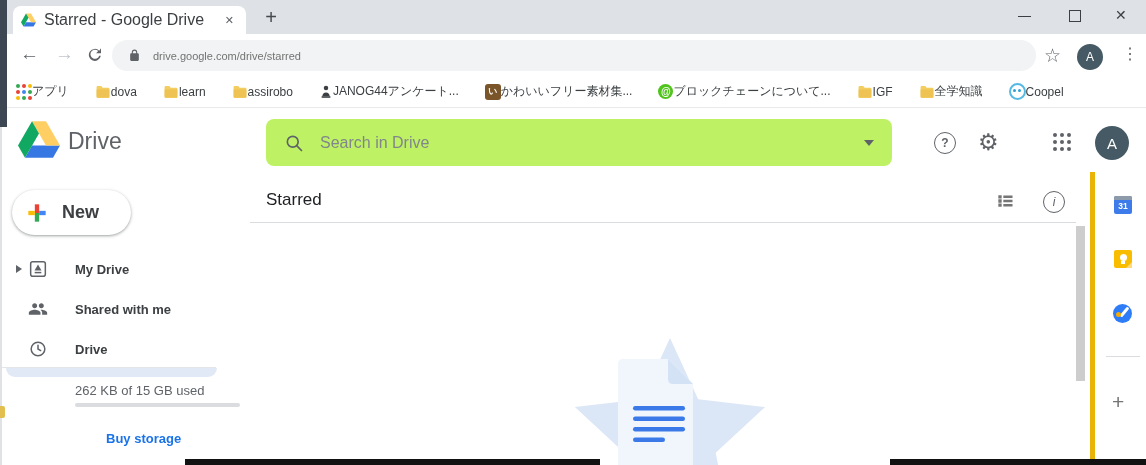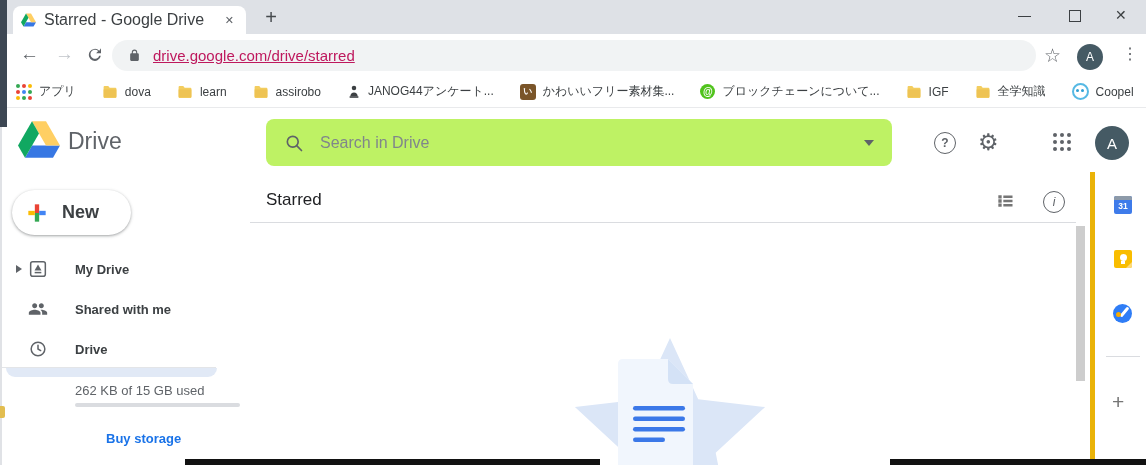--- a/index.html
+++ b/index.html
@@ -15,29 +15,29 @@
   .tab-close{font-size:11px;color:#5f6368;padding:2px 4px;cursor:default;}
   .newtab{left:258px;top:5px;font-size:20px;color:#45494d;width:26px;height:26px;text-align:center;line-height:25px;}
   .winmin{left:1018px;top:16px;width:13px;border-top:1.6px solid #3c4043;}
   .winmax{left:1069px;top:10px;width:10px;height:10px;border:1.4px solid #3c4043;}
   .winclose{left:1115px;top:7px;font-size:14px;color:#3c4043;}
 
   .toolbar{left:0;top:34px;width:1146px;height:42px;background:#fff;}
   .navglyph{font-size:19px;color:#5f6368;top:43px;}
   .urlpill{left:112px;top:40px;width:924px;height:31px;background:#f1f3f4;border-radius:16px;
            display:flex;align-items:center;box-sizing:border-box;padding:0 16px;}
-  .urltext{font-size:15px;color:#be185d;margin-left:12px;text-decoration:underline;}
+  .urltext{font-size:11px;color:#737373;margin-left:12px;}
   .bstar{left:1044px;top:44px;font-size:19px;color:#5f6368;}
   .bavatar{left:1077px;top:44px;width:26px;height:26px;border-radius:50%;background:#455a64;
            color:#fff;font-size:12px;display:flex;align-items:center;justify-content:center;}
   .bmenu{left:1122px;top:44px;font-size:16px;color:#5f6368;letter-spacing:0;}
 
   .bookmarksbar{left:0;top:76px;width:1146px;height:32px;background:#fff;border-bottom:1px solid #e9eaec;
                 display:flex;align-items:center;padding-left:16px;box-sizing:border-box;gap:26px;}
-  .bm{display:flex;align-items:center;gap:7px;white-space:nowrap;}
+  .bm{display:flex;align-items:center;white-space:nowrap;}
   .bm-label{font-size:12px;color:#3c4043;}
   .dots9{display:grid;grid-template-columns:repeat(3,4px);grid-gap:2px;}
   .dots9 i{width:4px;height:4px;border-radius:50%;display:block;}
   .sq-ic{width:16px;height:16px;border-radius:3px;display:flex;align-items:center;justify-content:center;
          color:#fff;font-size:9px;font-weight:bold;}
   .round-ic{width:15px;height:15px;border-radius:50%;display:flex;align-items:center;justify-content:center;
             color:#fff;font-size:10px;font-weight:bold;}
   .coopel-ic{width:13px;height:13px;border-radius:50%;border:2px solid #56b9e4;position:relative;background:#fff;}
   .coopel-ic i{position:absolute;width:3px;height:3px;border-radius:50%;background:#2e9fd4;top:4px;}
 

